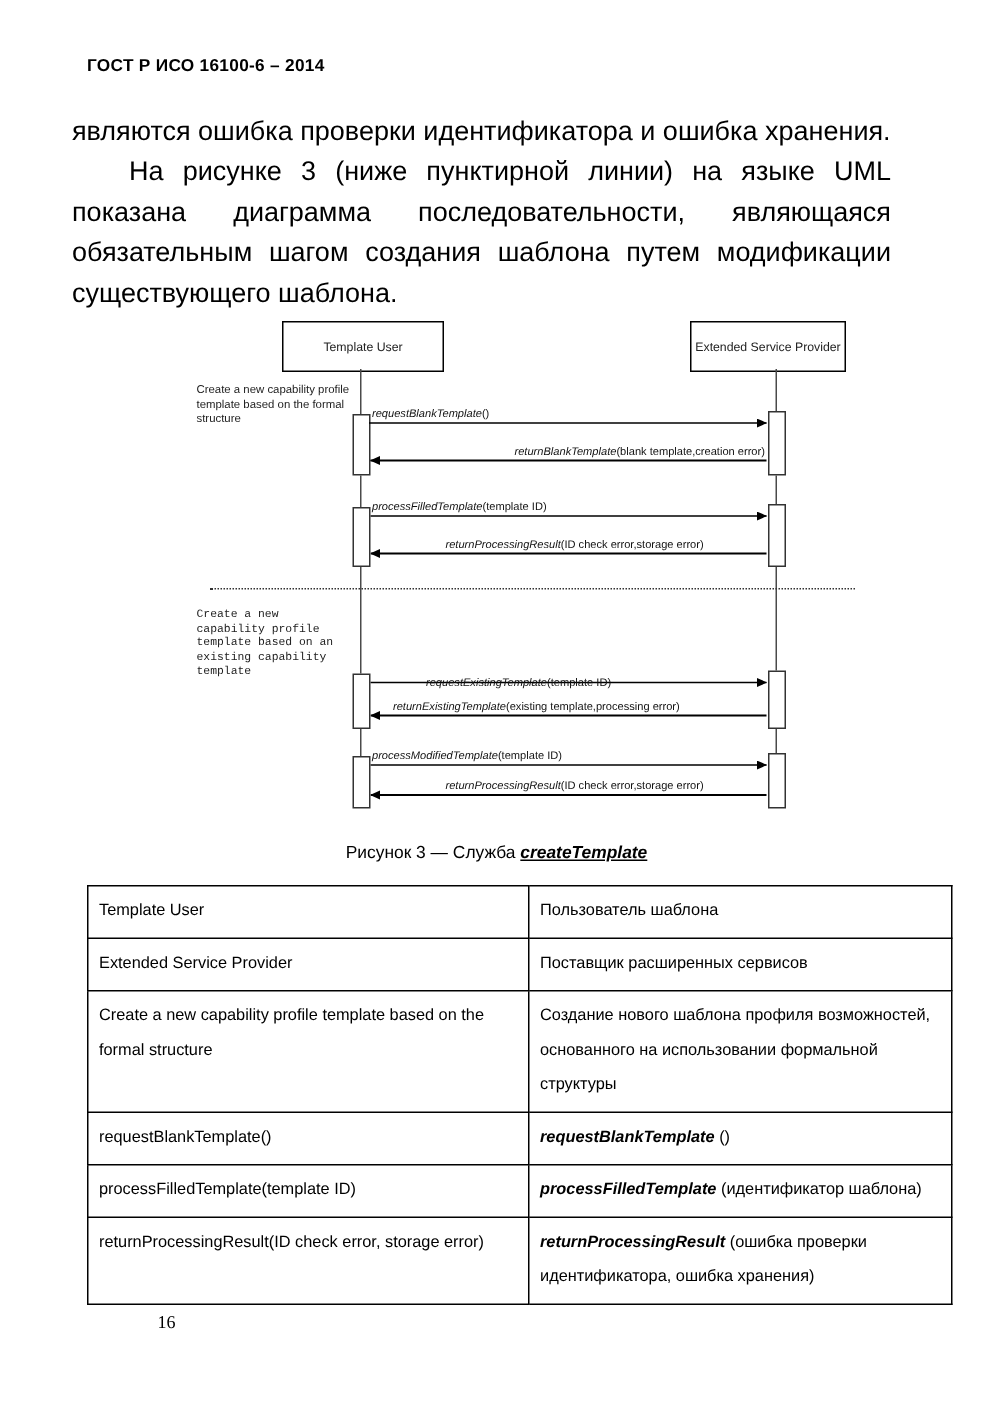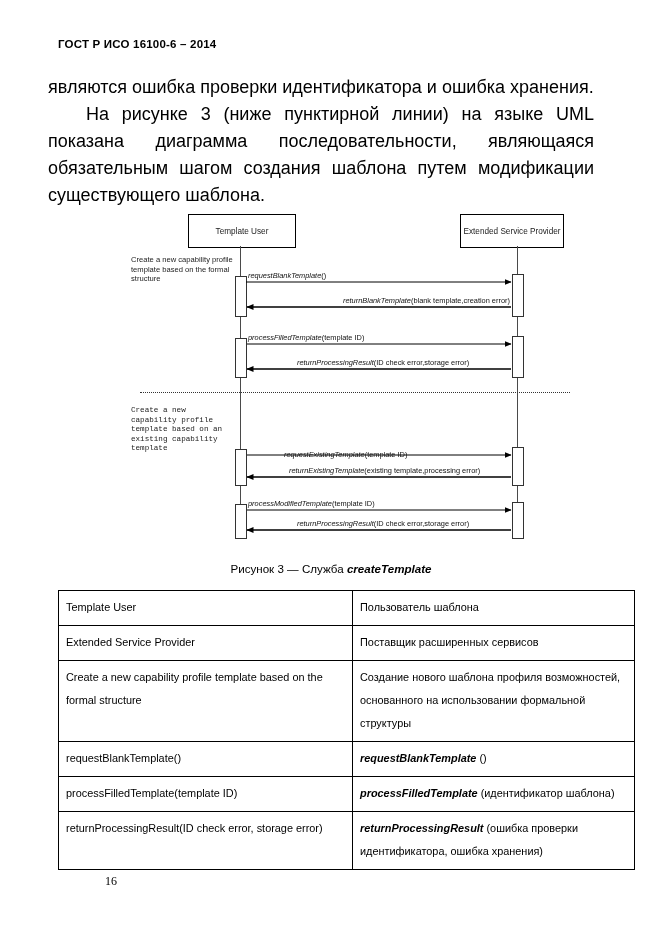--- a/index.html
+++ b/index.html
@@ -46,21 +46,21 @@
   }
   .msg-label i{font-style:italic;}
   .separator{
     position:absolute;height:0;border-top:1.5px dotted #333;
   }
 
   .fig-caption{
     position:absolute;left:0;top:562px;width:662px;text-align:center;
     font-size:11.6px;
   }
-  .fig-caption b{font-weight:bold;font-style:italic;}
+  .fig-caption b{font-weight:bold;font-style:italic;text-decoration:underline;}
 
   
   table.glossary{
     position:absolute;left:58px;top:590px;width:546px;
     border-collapse:collapse;table-layout:fixed;
   }
   table.glossary td{
     border:1px solid #000;
     padding:5px 7px 6px 7px;
     font-size:10.9px;line-height:23px;
@@ -140,21 +140,21 @@
       </div>
 
       <div class="separator" style="left:140px;top:187px;width:430px;"></div>
 
       <div class="activation" style="left:235px;top:244px;height:35px;"></div>
       <div class="activation" style="left:512px;top:242px;height:37px;"></div>
 
       <div class="msg-label" style="left:248px;top:245px;padding-left:36px;">
         <i>requestExistingTemplate</i><span>(template ID)</span>
       </div>
-      <div class="msg-label" style="left:289px;top:261px;">
+      <div class="msg-label" style="left:262px;top:261px;">
         <i>returnExistingTemplate</i><span>(existing template,processing error)</span>
       </div>
 
       <div class="activation" style="left:235px;top:299px;height:33px;"></div>
       <div class="activation" style="left:512px;top:297px;height:35px;"></div>
 
       <div class="msg-label" style="left:248px;top:294px;">
         <i>processModifiedTemplate</i><span>(template ID)</span>
       </div>
       <div class="msg-label" style="left:297px;top:314px;">

